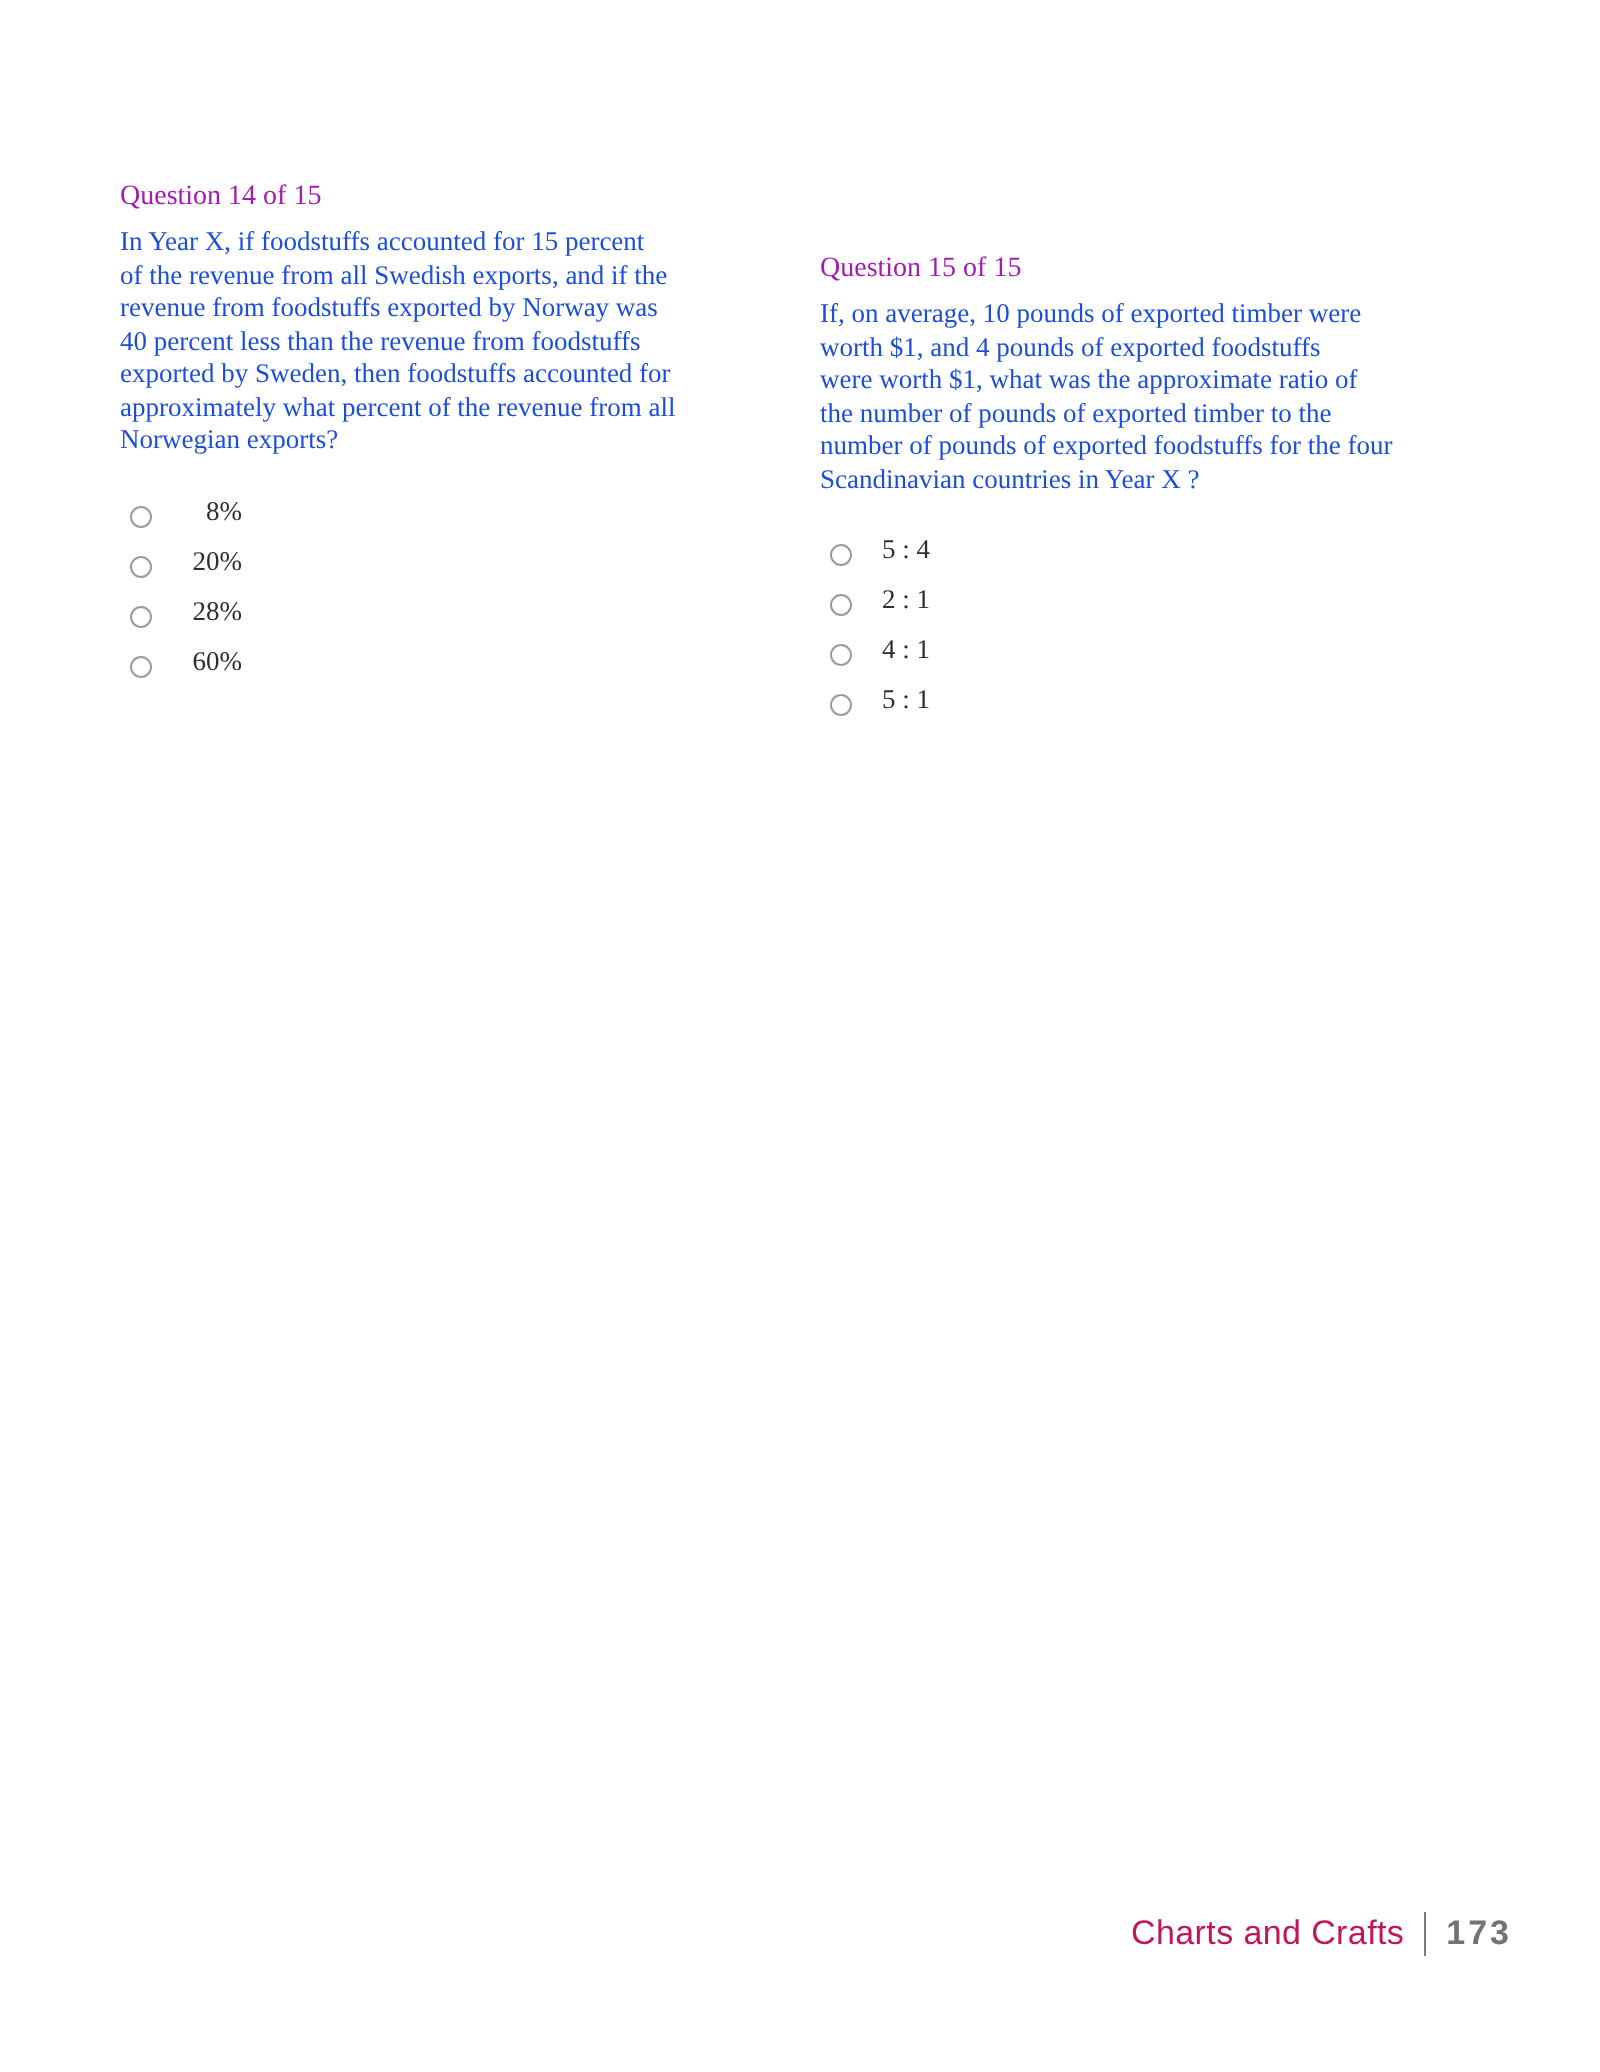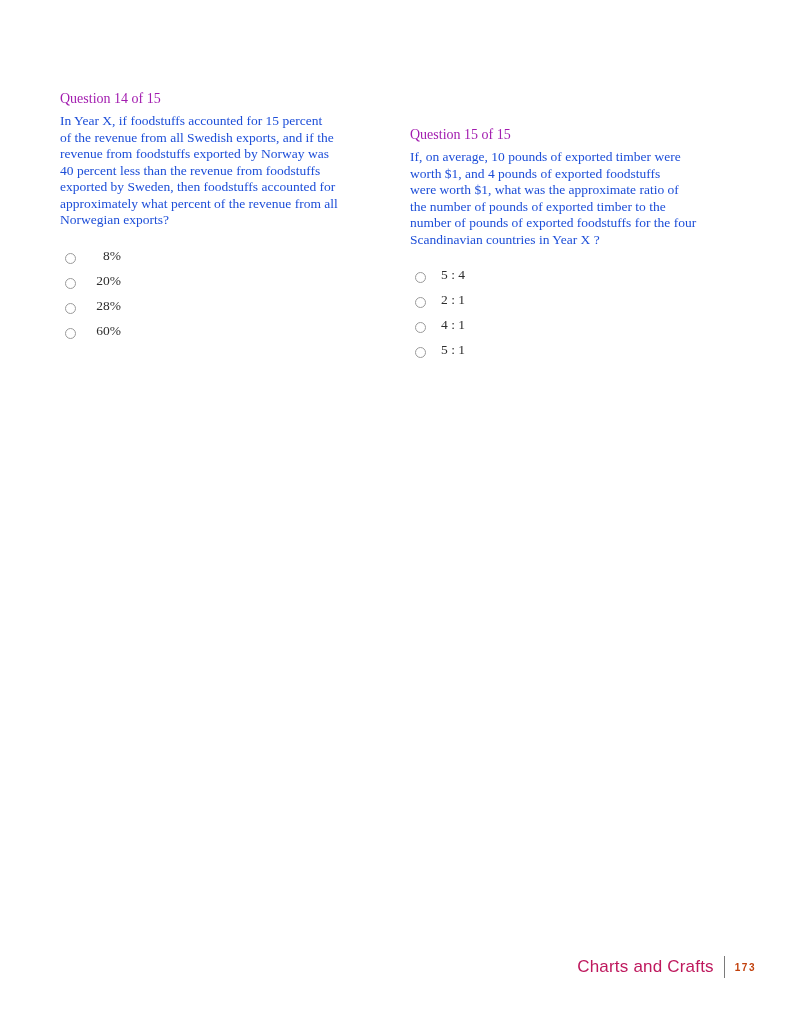--- a/index.html
+++ b/index.html
@@ -79,23 +79,23 @@
     color: #be185d;
     letter-spacing: 0.2px;
   }
   .footer-divider {
     width: 1px;
     height: 22px;
     background: #7a7a7a;
     margin: 0 10px;
   }
   .footer-page {
-    font-size: 10px;
+    font-size: 17px;
     font-weight: bold;
-    color: #c2410c;
+    color: #737373;
     letter-spacing: 1.5px;
   }
 </style>
 </head>
 <body>
 
 <section class="question-col left">
   <h2 class="q-header">Question 14 of 15</h2>
   <p class="q-text">In Year X, if foodstuffs accounted for 15 percent
 of the revenue from all Swedish exports, and if the

